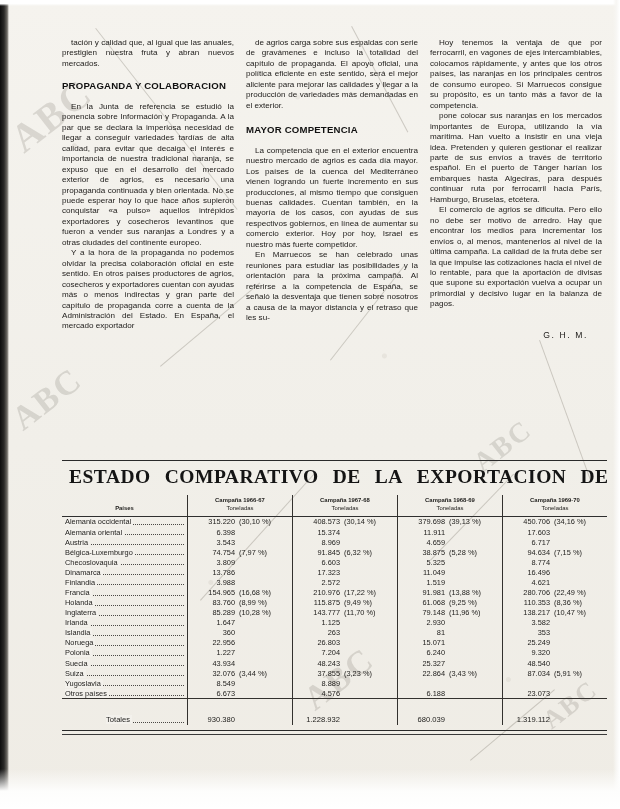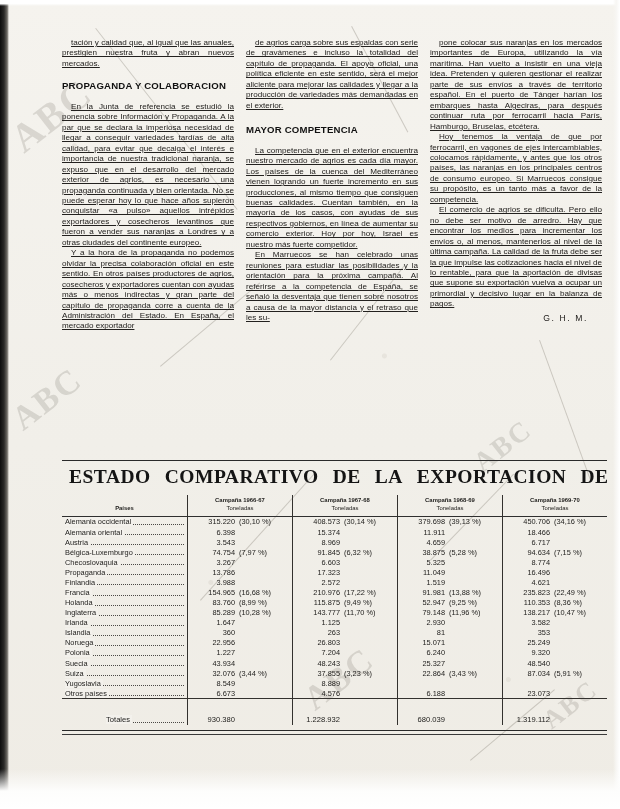--- a/index.html
+++ b/index.html
@@ -96,35 +96,34 @@
     font-size: 8.1px;
     line-height: 10.45px;
     text-align: justify;
     color: #23211f;
     filter: blur(.22px);
   }
   .col p {
     margin: 0 0 0 0;
     text-indent: 9px;
     hyphens: auto;
-    text-decoration: underline;
     -webkit-hyphens: auto;
   }
   .col h2 {
     font-size: 9.6px;
     line-height: 11.6px;
     font-weight: 700;
     letter-spacing: .2px;
     margin: 11px 0 10px 0;
     color: #111;
     text-align: left;
   }
   .col h2.tight { margin-top: 13px; }
   .signature {
-    margin-top: 3px;
+    margin-top: 20px;
     text-align: right;
     font-size: 8.6px;
     letter-spacing: 1.6px;
     padding-right: 14px;
   }
 
   
   #table-block {
     position: absolute;
     left: 62px;
@@ -254,22 +253,22 @@
     </div>
 
     <div class="col">
       <p>de agrios carga sobre sus espaldas con serie de gravámenes e incluso la totalidad del capítulo de propaganda. El apoyo oficial, una política eficiente en este sentido, será el mejor aliciente para mejorar las calidades y llegar a la producción de variedades más demandadas en el exterior.</p>
       <h2 class="tight">MAYOR COMPETENCIA</h2>
       <p>La competencia que en el exterior encuentra nuestro mercado de agrios es cada día mayor. Los países de la cuenca del Mediterráneo vienen logrando un fuerte incremento en sus producciones, al mismo tiempo que consiguen buenas calidades. Cuentan también, en la mayoría de los casos, con ayudas de sus respectivos gobiernos, en línea de aumentar su comercio exterior. Hoy por hoy, Israel es nuestro más fuerte competidor.</p>
       <p>En Marruecos se han celebrado unas reuniones para estudiar las posibilidades y la orientación para la próxima campaña. Al referirse a la competencia de España, se señaló la desventaja que tienen sobre nosotros a causa de la mayor distancia y el retraso que les su-</p>
     </div>
 
     <div class="col">
+      <p>Hoy tenemos la ventaja de que por ferrocarril, en vagones de ejes intercambiables, colocamos rápidamente, y antes que los otros países, las naranjas en los principales centros de consumo europeo. Si Marruecos consigue su propósito, es un tanto más a favor de la competencia.</p>
       <p>pone colocar sus naranjas en los mercados importantes de Europa, utilizando la vía marítima. Han vuelto a insistir en una vieja idea. Pretenden y quieren gestionar el realizar parte de sus envíos a través de territorio español. En el puerto de Tánger harían los embarques hasta Algeciras, para después continuar ruta por ferrocarril hacia París, Hamburgo, Bruselas, etcétera.</p>
-      <p>Hoy tenemos la ventaja de que por ferrocarril, en vagones de ejes intercambiables, colocamos rápidamente, y antes que los otros países, las naranjas en los principales centros de consumo europeo. Si Marruecos consigue su propósito, es un tanto más a favor de la competencia.</p>
       <p>El comercio de agrios se dificulta. Pero ello no debe ser motivo de arredro. Hay que encontrar los medios para incrementar los envíos o, al menos, mantenerlos al nivel de la última campaña. La calidad de la fruta debe ser la que impulse las cotizaciones hacia el nivel de lo rentable, para que la aportación de divisas que supone su exportación vuelva a ocupar un primordial y decisivo lugar en la balanza de pagos.</p>
       <div class="signature">G. H. M.</div>
     </div>
 
   </div>
 
   <div id="table-block">
     <div class="rule-top"></div>
 
     <div id="table-title"><span class="w">ESTADO</span><span class="w">COMPARATIVO</span><span class="w">DE</span><span class="w">LA</span><span class="w">EXPORTACION</span><span class="w">DE</span></div>
@@ -304,69 +303,69 @@
             <td class="num sep"><span class="numwrap"><span class="val">315.220</span><span class="pct">(30,10 %)</span></span></td>
             <td class="num sep"><span class="numwrap"><span class="val">408.573</span><span class="pct">(30,14 %)</span></span></td>
             <td class="num sep"><span class="numwrap"><span class="val">379.698</span><span class="pct">(39,13 %)</span></span></td>
             <td class="num sep"><span class="numwrap"><span class="val">450.706</span><span class="pct">(34,16 %)</span></span></td>
           </tr>
           <tr>
             <td class="country"><span class="dots"></span><span class="nm">Alemania oriental</span></td>
             <td class="num sep"><span class="numwrap"><span class="val">6.398</span><span class="pct"></span></span></td>
             <td class="num sep"><span class="numwrap"><span class="val">15.374</span><span class="pct"></span></span></td>
             <td class="num sep"><span class="numwrap"><span class="val">11.911</span><span class="pct"></span></span></td>
-            <td class="num sep"><span class="numwrap"><span class="val">18.466</span><span class="pct"></span></span></td>
+            <td class="num sep"><span class="numwrap"><span class="val">17.603</span><span class="pct"></span></span></td>
           </tr>
           <tr>
             <td class="country"><span class="dots"></span><span class="nm">Austria</span></td>
             <td class="num sep"><span class="numwrap"><span class="val">3.543</span><span class="pct"></span></span></td>
             <td class="num sep"><span class="numwrap"><span class="val">8.969</span><span class="pct"></span></span></td>
             <td class="num sep"><span class="numwrap"><span class="val">4.659</span><span class="pct"></span></span></td>
             <td class="num sep"><span class="numwrap"><span class="val">6.717</span><span class="pct"></span></span></td>
           </tr>
           <tr>
             <td class="country"><span class="dots"></span><span class="nm">Bélgica-Luxemburgo</span></td>
             <td class="num sep"><span class="numwrap"><span class="val">74.754</span><span class="pct">(7,97 %)</span></span></td>
             <td class="num sep"><span class="numwrap"><span class="val">91.845</span><span class="pct">(6,32 %)</span></span></td>
             <td class="num sep"><span class="numwrap"><span class="val">38.875</span><span class="pct">(5,28 %)</span></span></td>
             <td class="num sep"><span class="numwrap"><span class="val">94.634</span><span class="pct">(7,15 %)</span></span></td>
           </tr>
           <tr>
             <td class="country"><span class="dots"></span><span class="nm">Checoslovaquia</span></td>
-            <td class="num sep"><span class="numwrap"><span class="val">3.267</span><span class="pct"></span></span></td>
+            <td class="num sep"><span class="numwrap"><span class="val">3.809</span><span class="pct"></span></span></td>
             <td class="num sep"><span class="numwrap"><span class="val">6.603</span><span class="pct"></span></span></td>
             <td class="num sep"><span class="numwrap"><span class="val">5.325</span><span class="pct"></span></span></td>
             <td class="num sep"><span class="numwrap"><span class="val">8.774</span><span class="pct"></span></span></td>
           </tr>
           <tr>
-            <td class="country"><span class="dots"></span><span class="nm">Propaganda</span></td>
+            <td class="country"><span class="dots"></span><span class="nm">Dinamarca</span></td>
             <td class="num sep"><span class="numwrap"><span class="val">13.786</span><span class="pct"></span></span></td>
             <td class="num sep"><span class="numwrap"><span class="val">17.323</span><span class="pct"></span></span></td>
             <td class="num sep"><span class="numwrap"><span class="val">11.049</span><span class="pct"></span></span></td>
             <td class="num sep"><span class="numwrap"><span class="val">16.496</span><span class="pct"></span></span></td>
           </tr>
           <tr>
             <td class="country"><span class="dots"></span><span class="nm">Finlandia</span></td>
             <td class="num sep"><span class="numwrap"><span class="val">3.988</span><span class="pct"></span></span></td>
             <td class="num sep"><span class="numwrap"><span class="val">2.572</span><span class="pct"></span></span></td>
             <td class="num sep"><span class="numwrap"><span class="val">1.519</span><span class="pct"></span></span></td>
             <td class="num sep"><span class="numwrap"><span class="val">4.621</span><span class="pct"></span></span></td>
           </tr>
           <tr>
             <td class="country"><span class="dots"></span><span class="nm">Francia</span></td>
             <td class="num sep"><span class="numwrap"><span class="val">154.965</span><span class="pct">(16,68 %)</span></span></td>
             <td class="num sep"><span class="numwrap"><span class="val">210.976</span><span class="pct">(17,22 %)</span></span></td>
             <td class="num sep"><span class="numwrap"><span class="val">91.981</span><span class="pct">(13,88 %)</span></span></td>
-            <td class="num sep"><span class="numwrap"><span class="val">235.823</span><span class="pct">(22,49 %)</span></span></td>
+            <td class="num sep"><span class="numwrap"><span class="val">280.706</span><span class="pct">(22,49 %)</span></span></td>
           </tr>
           <tr>
             <td class="country"><span class="dots"></span><span class="nm">Holanda</span></td>
             <td class="num sep"><span class="numwrap"><span class="val">83.760</span><span class="pct">(8,99 %)</span></span></td>
             <td class="num sep"><span class="numwrap"><span class="val">115.875</span><span class="pct">(9,49 %)</span></span></td>
-            <td class="num sep"><span class="numwrap"><span class="val">52.947</span><span class="pct">(9,25 %)</span></span></td>
+            <td class="num sep"><span class="numwrap"><span class="val">61.068</span><span class="pct">(9,25 %)</span></span></td>
             <td class="num sep"><span class="numwrap"><span class="val">110.353</span><span class="pct">(8,36 %)</span></span></td>
           </tr>
           <tr>
             <td class="country"><span class="dots"></span><span class="nm">Inglaterra</span></td>
             <td class="num sep"><span class="numwrap"><span class="val">85.289</span><span class="pct">(10,28 %)</span></span></td>
             <td class="num sep"><span class="numwrap"><span class="val">143.777</span><span class="pct">(11,70 %)</span></span></td>
             <td class="num sep"><span class="numwrap"><span class="val">79.148</span><span class="pct">(11,96 %)</span></span></td>
             <td class="num sep"><span class="numwrap"><span class="val">138.217</span><span class="pct">(10,47 %)</span></span></td>
           </tr>
           <tr>

